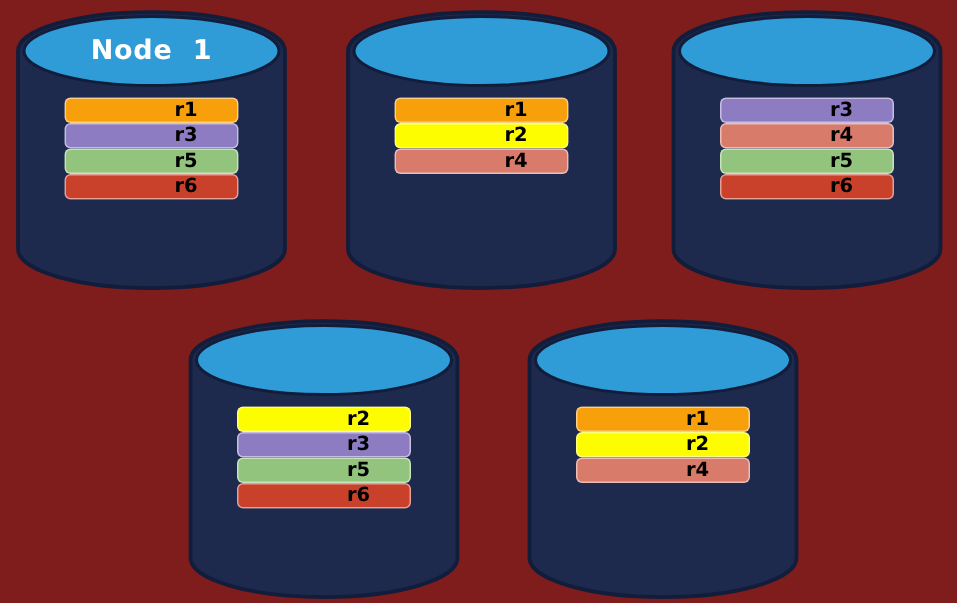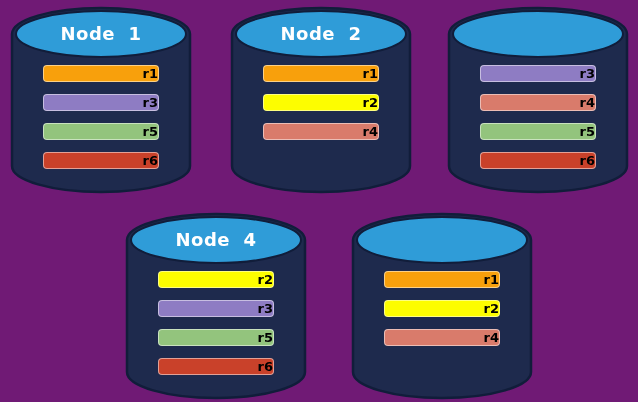--- a/index.html
+++ b/index.html
@@ -5,21 +5,21 @@
   html, body {
     margin: 0;
     padding: 0;
     background: #ffffff;
     font-family: "DejaVu Sans", "Liberation Sans", sans-serif;
   }
   .canvas {
     position: relative;
     width: 638px;
     height: 402px;
-    background: #701a75;
+    background: #7f1d1d;
     overflow: hidden;
   }
   .node {
     position: absolute;
     width: 182px;
     height: 190px;
   }
   .cyl {
     position: absolute;
     left: 0;
@@ -51,27 +51,27 @@
     line-height: 24px;
   }
   .bars {
     position: absolute;
     top: 60px;
     left: 33px;
     width: 116px;
   }
   .bar {
     height: 17px;
-    margin-bottom: 12px;
+    margin-bottom: 0;
     border-radius: 4px;
     border: 1px solid rgba(255,255,255,0.5);
     box-sizing: border-box;
     display: flex;
     align-items: center;
-    justify-content: flex-end;
+    justify-content: center;
     padding-left: 46px;
   }
   .bar-label {
     font-size: 13px;
     font-weight: bold;
     color: var(--bar-text, #000000);
     line-height: 1;
   }
 </style>
 </head>
@@ -98,21 +98,20 @@
         <div class="bar" style="background: var(--r6);">
           <span class="bar-label">r6</span>
         </div>
       </div>
   </div>
     <div class="node" style="left: 230px; top: 5px;">
     <svg class="cyl" width="182" height="190" viewBox="0 0 182 190" aria-hidden="true">
       <path class="cyl-body" d="M2,29 A89,26 0 0 1 180,29 L180,161 A89,26 0 0 1 2,161 Z"></path>
       <ellipse class="cyl-top" cx="91" cy="29" rx="85" ry="23"></ellipse>
     </svg>
-    <div class="title">Node  2</div>
     <div class="bars">
         <div class="bar" style="background: var(--r1);">
           <span class="bar-label">r1</span>
         </div>
         <div class="bar" style="background: var(--r2);">
           <span class="bar-label">r2</span>
         </div>
         <div class="bar" style="background: var(--r4);">
           <span class="bar-label">r4</span>
         </div>
@@ -136,21 +135,20 @@
         <div class="bar" style="background: var(--r6);">
           <span class="bar-label">r6</span>
         </div>
       </div>
   </div>
     <div class="node" style="left: 125px; top: 211px;">
     <svg class="cyl" width="182" height="190" viewBox="0 0 182 190" aria-hidden="true">
       <path class="cyl-body" d="M2,29 A89,26 0 0 1 180,29 L180,161 A89,26 0 0 1 2,161 Z"></path>
       <ellipse class="cyl-top" cx="91" cy="29" rx="85" ry="23"></ellipse>
     </svg>
-    <div class="title">Node  4</div>
     <div class="bars">
         <div class="bar" style="background: var(--r2);">
           <span class="bar-label">r2</span>
         </div>
         <div class="bar" style="background: var(--r3);">
           <span class="bar-label">r3</span>
         </div>
         <div class="bar" style="background: var(--r5);">
           <span class="bar-label">r5</span>
         </div>

